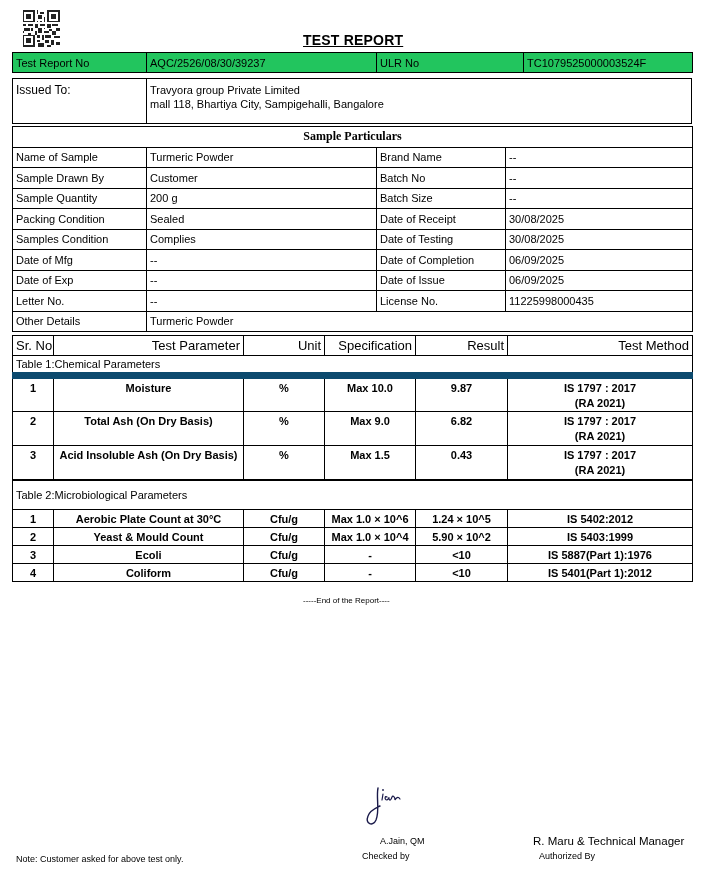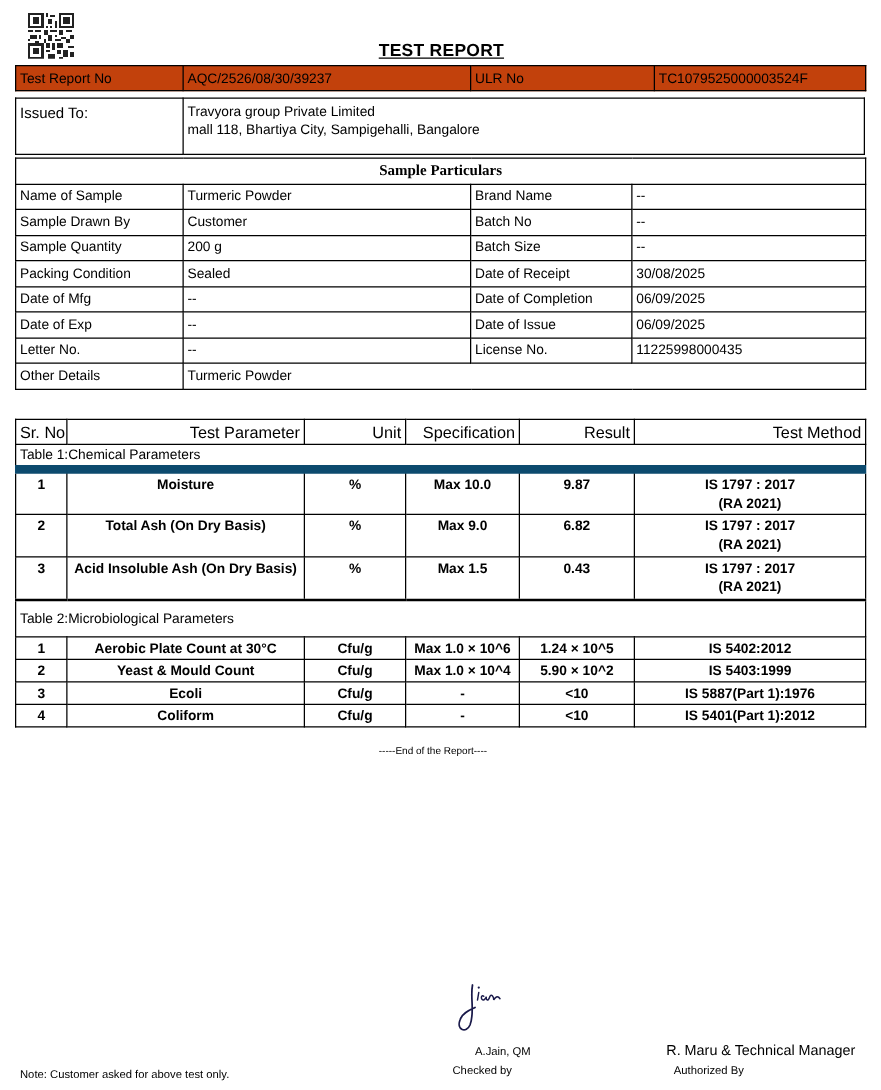--- a/index.html
+++ b/index.html
@@ -6,21 +6,21 @@
   html, body { width: 705px; height: 872px; background: #ffffff; overflow: hidden; }
   body { position: relative; font-family: "Liberation Sans", sans-serif; color: #000; font-size: 11px; }
 
   .qr { position: absolute; left: 20px; top: 10px; width: 42px; height: 37px; }
   .title { position: absolute; left: 303px; top: 32px; font-size: 14px; font-weight: bold; text-decoration: underline; letter-spacing: 0.2px; text-align: center; }
 
   table { border-collapse: collapse; position: absolute; left: 12px; width: 680px; table-layout: fixed; }
   td, th { border: 1px solid #000; padding: 0 3px; font-weight: normal; text-align: left; vertical-align: middle; white-space: nowrap; overflow: hidden; }
 
   
-  .hdr { top: 52px; height: 20px; background: #c2410c; }
+  .hdr { top: 52px; height: 20px; background: #22c55e; }
   .hdr td { height: 20px; font-size: 11px; }
 
   
   .issued { top: 78px; }
   .issued td { height: 45px; vertical-align: top; padding-top: 4px; }
   .issued .lbl { font-size: 12px; }
   .issued .val div { font-size: 11px; line-height: 14px; }
 
   
   .sample { top: 126px; }
@@ -165,20 +165,26 @@
         <td>Batch Size</td>
         <td>--</td>
       </tr>
       <tr>
         <td>Packing Condition</td>
         <td>Sealed</td>
         <td>Date of Receipt</td>
         <td>30/08/2025</td>
       </tr>
       <tr>
+        <td>Samples Condition</td>
+        <td>Complies</td>
+        <td>Date of Testing</td>
+        <td>30/08/2025</td>
+      </tr>
+      <tr>
         <td>Date of Mfg</td>
         <td>--</td>
         <td>Date of Completion</td>
         <td>06/09/2025</td>
       </tr>
       <tr>
         <td>Date of Exp</td>
         <td>--</td>
         <td>Date of Issue</td>
         <td>06/09/2025</td>

